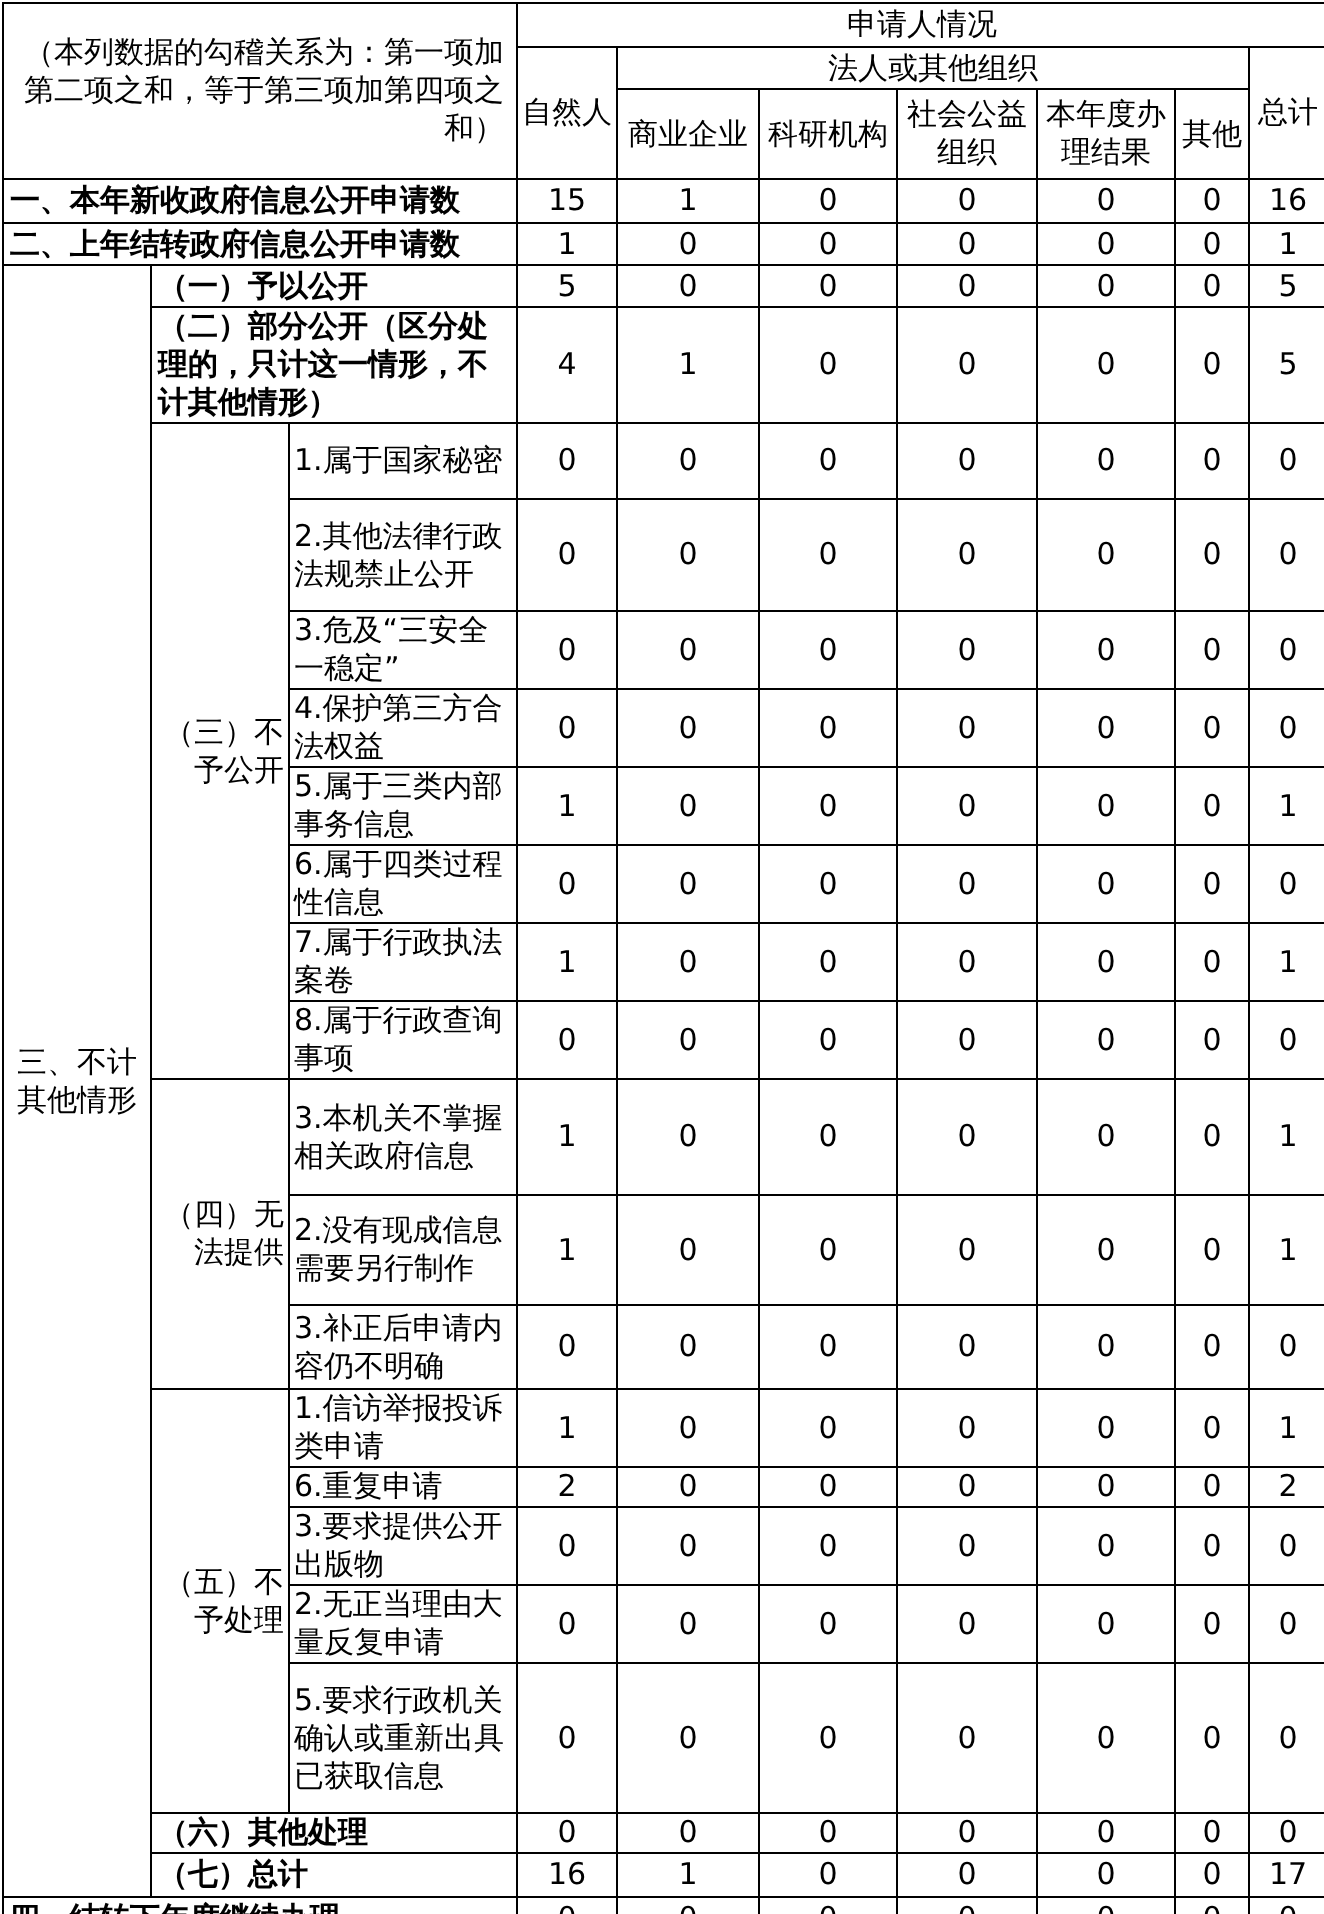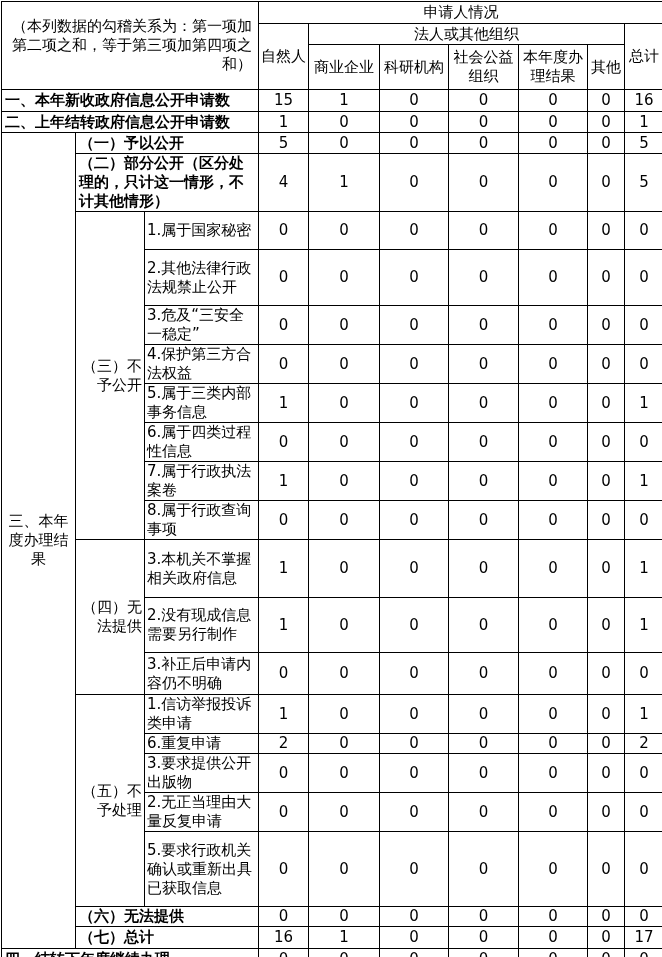--- a/index.html
+++ b/index.html
@@ -66,21 +66,21 @@
     <td class="n">1</td>
         <td class="n">0</td>
         <td class="n">0</td>
         <td class="n">0</td>
         <td class="n">0</td>
         <td class="n">0</td>
         <td class="n">1</td>
   </tr>
 
   <tr style="height:21px">
-    <td class="secA" rowspan="20">三、本年度办理结果</td>
+    <td class="secA" rowspan="20">三、不计其他情形</td>
     <td class="lbl" colspan="2">（一）予以公开</td>
     <td class="n">5</td>
         <td class="n">0</td>
         <td class="n">0</td>
         <td class="n">0</td>
         <td class="n">0</td>
         <td class="n">0</td>
         <td class="n">5</td>
   </tr>
 
@@ -255,21 +255,21 @@
     <td class="n">0</td>
         <td class="n">0</td>
         <td class="n">0</td>
         <td class="n">0</td>
         <td class="n">0</td>
         <td class="n">0</td>
         <td class="n">0</td>
   </tr>
 
   <tr style="height:20px">
-    <td class="lbl" colspan="2">（六）无法提供</td>
+    <td class="lbl" colspan="2">（六）其他处理</td>
     <td class="n">0</td>
         <td class="n">0</td>
         <td class="n">0</td>
         <td class="n">0</td>
         <td class="n">0</td>
         <td class="n">0</td>
         <td class="n">0</td>
   </tr>
 
   <tr style="height:22px">

